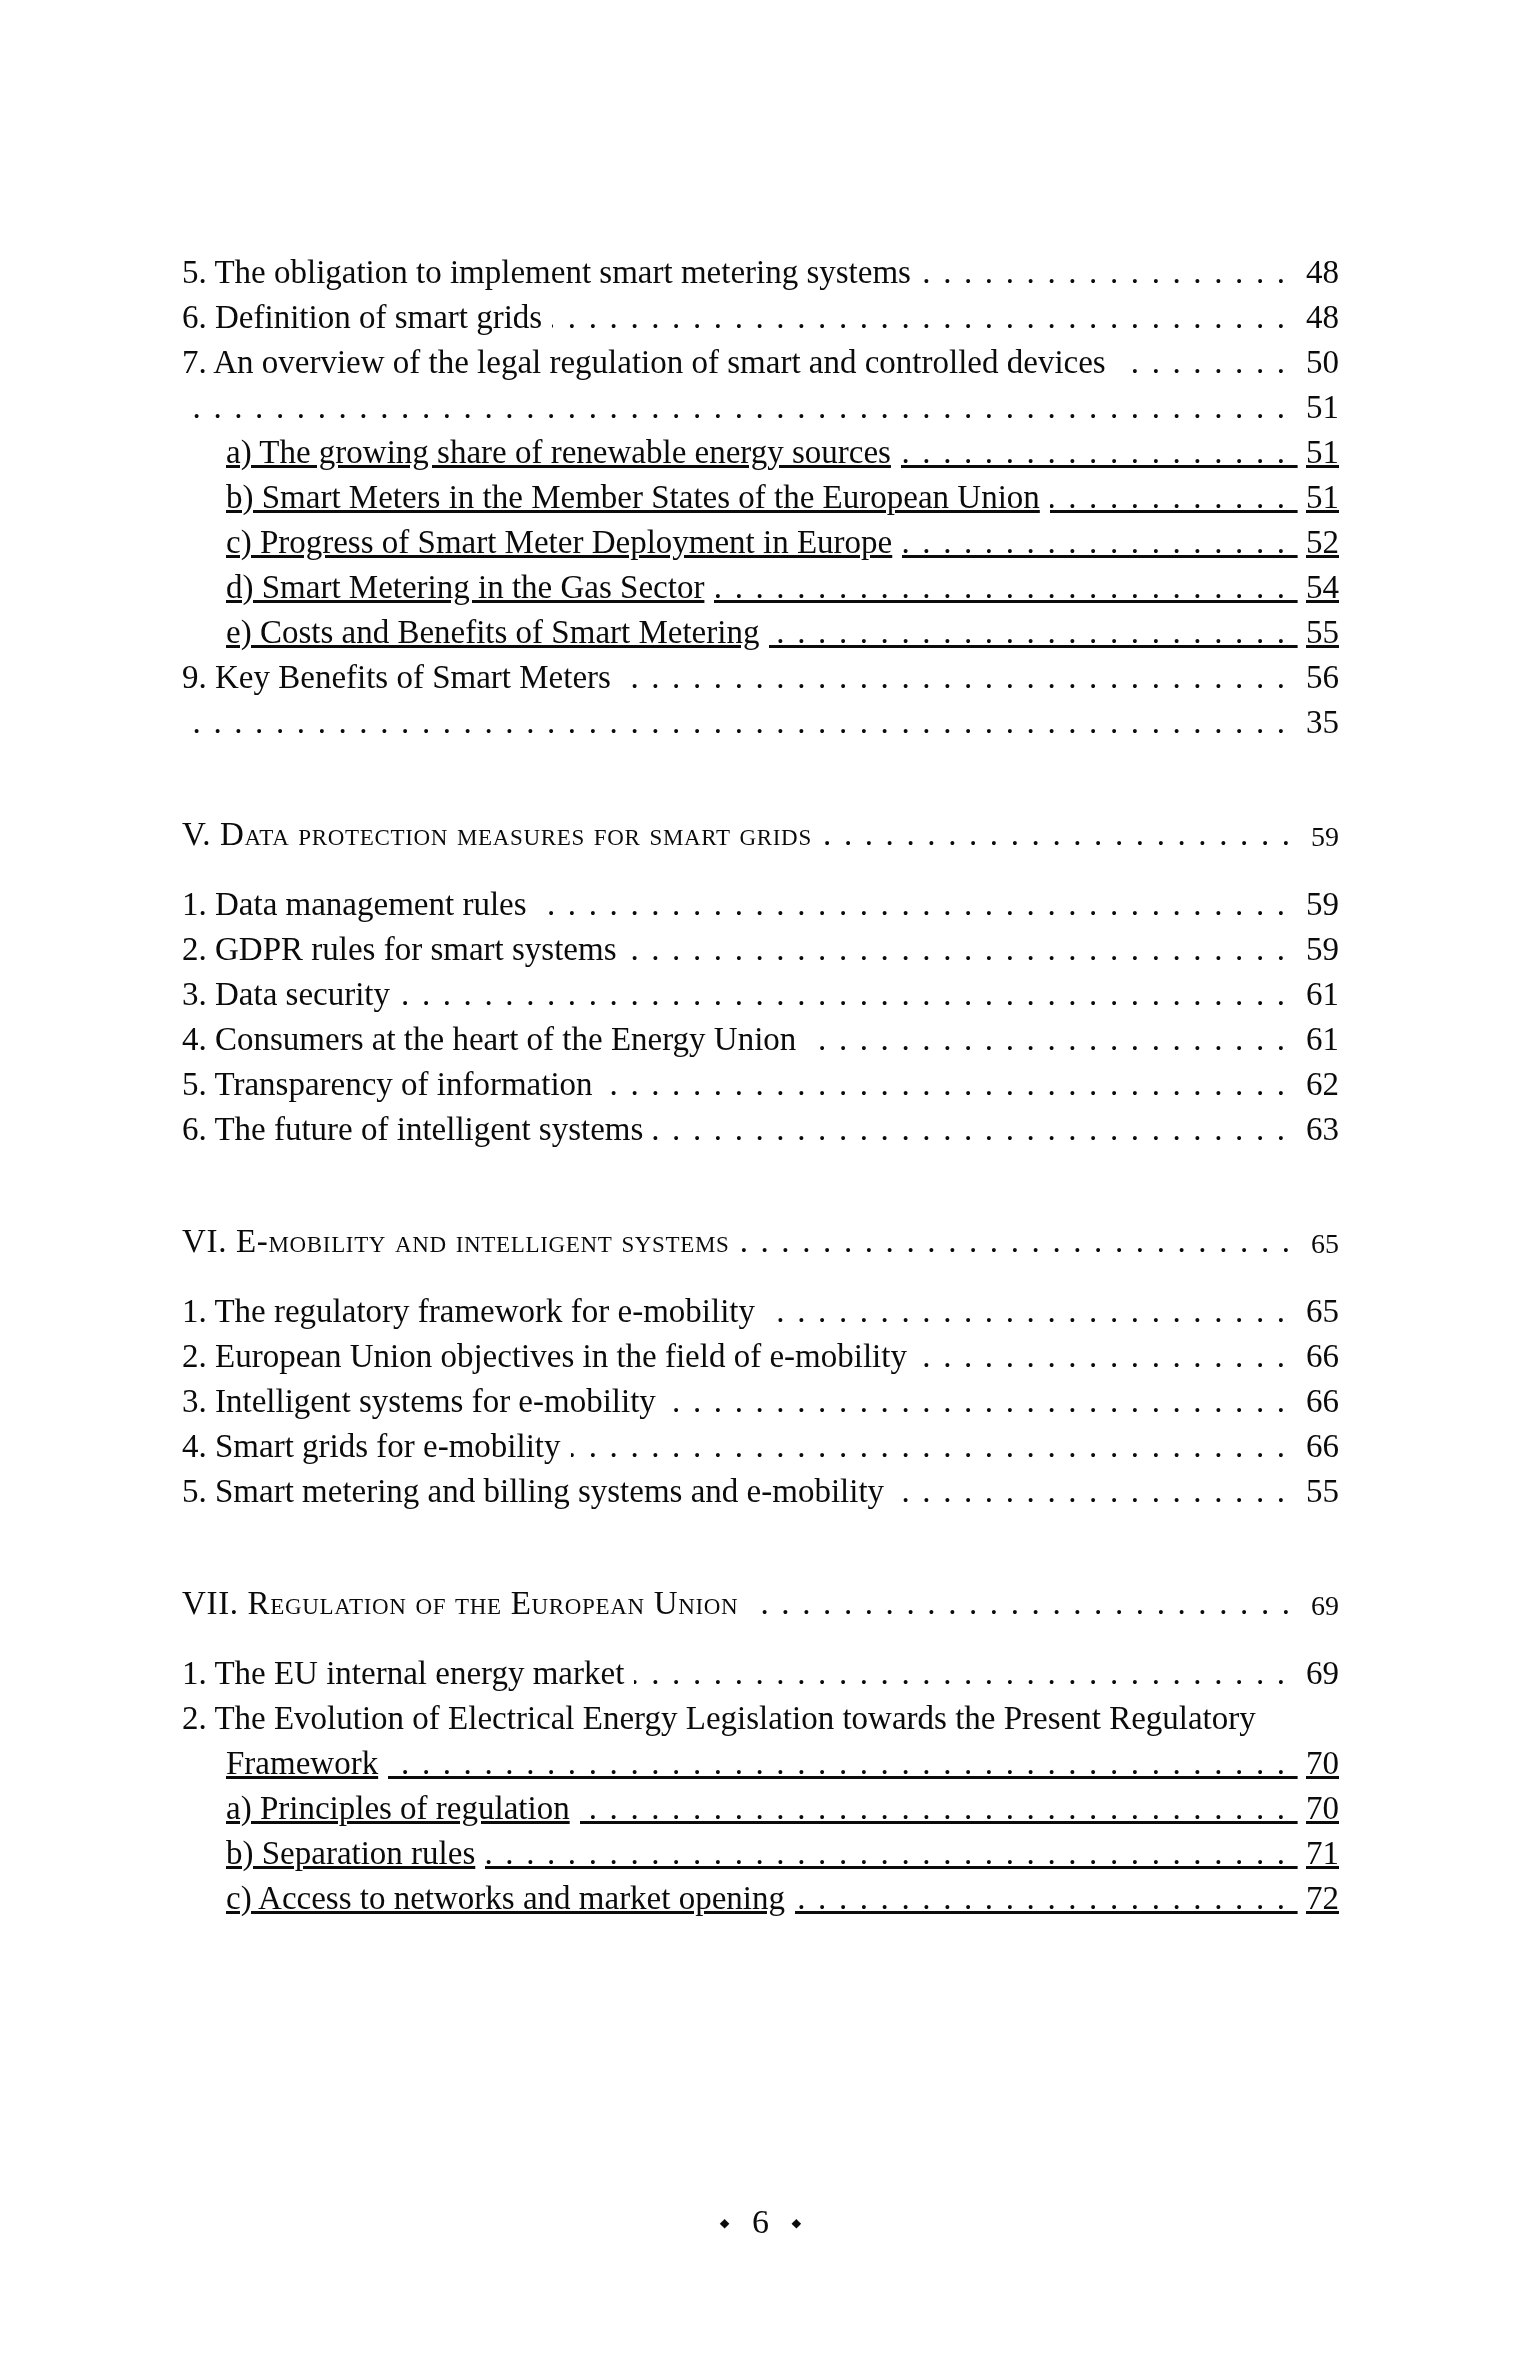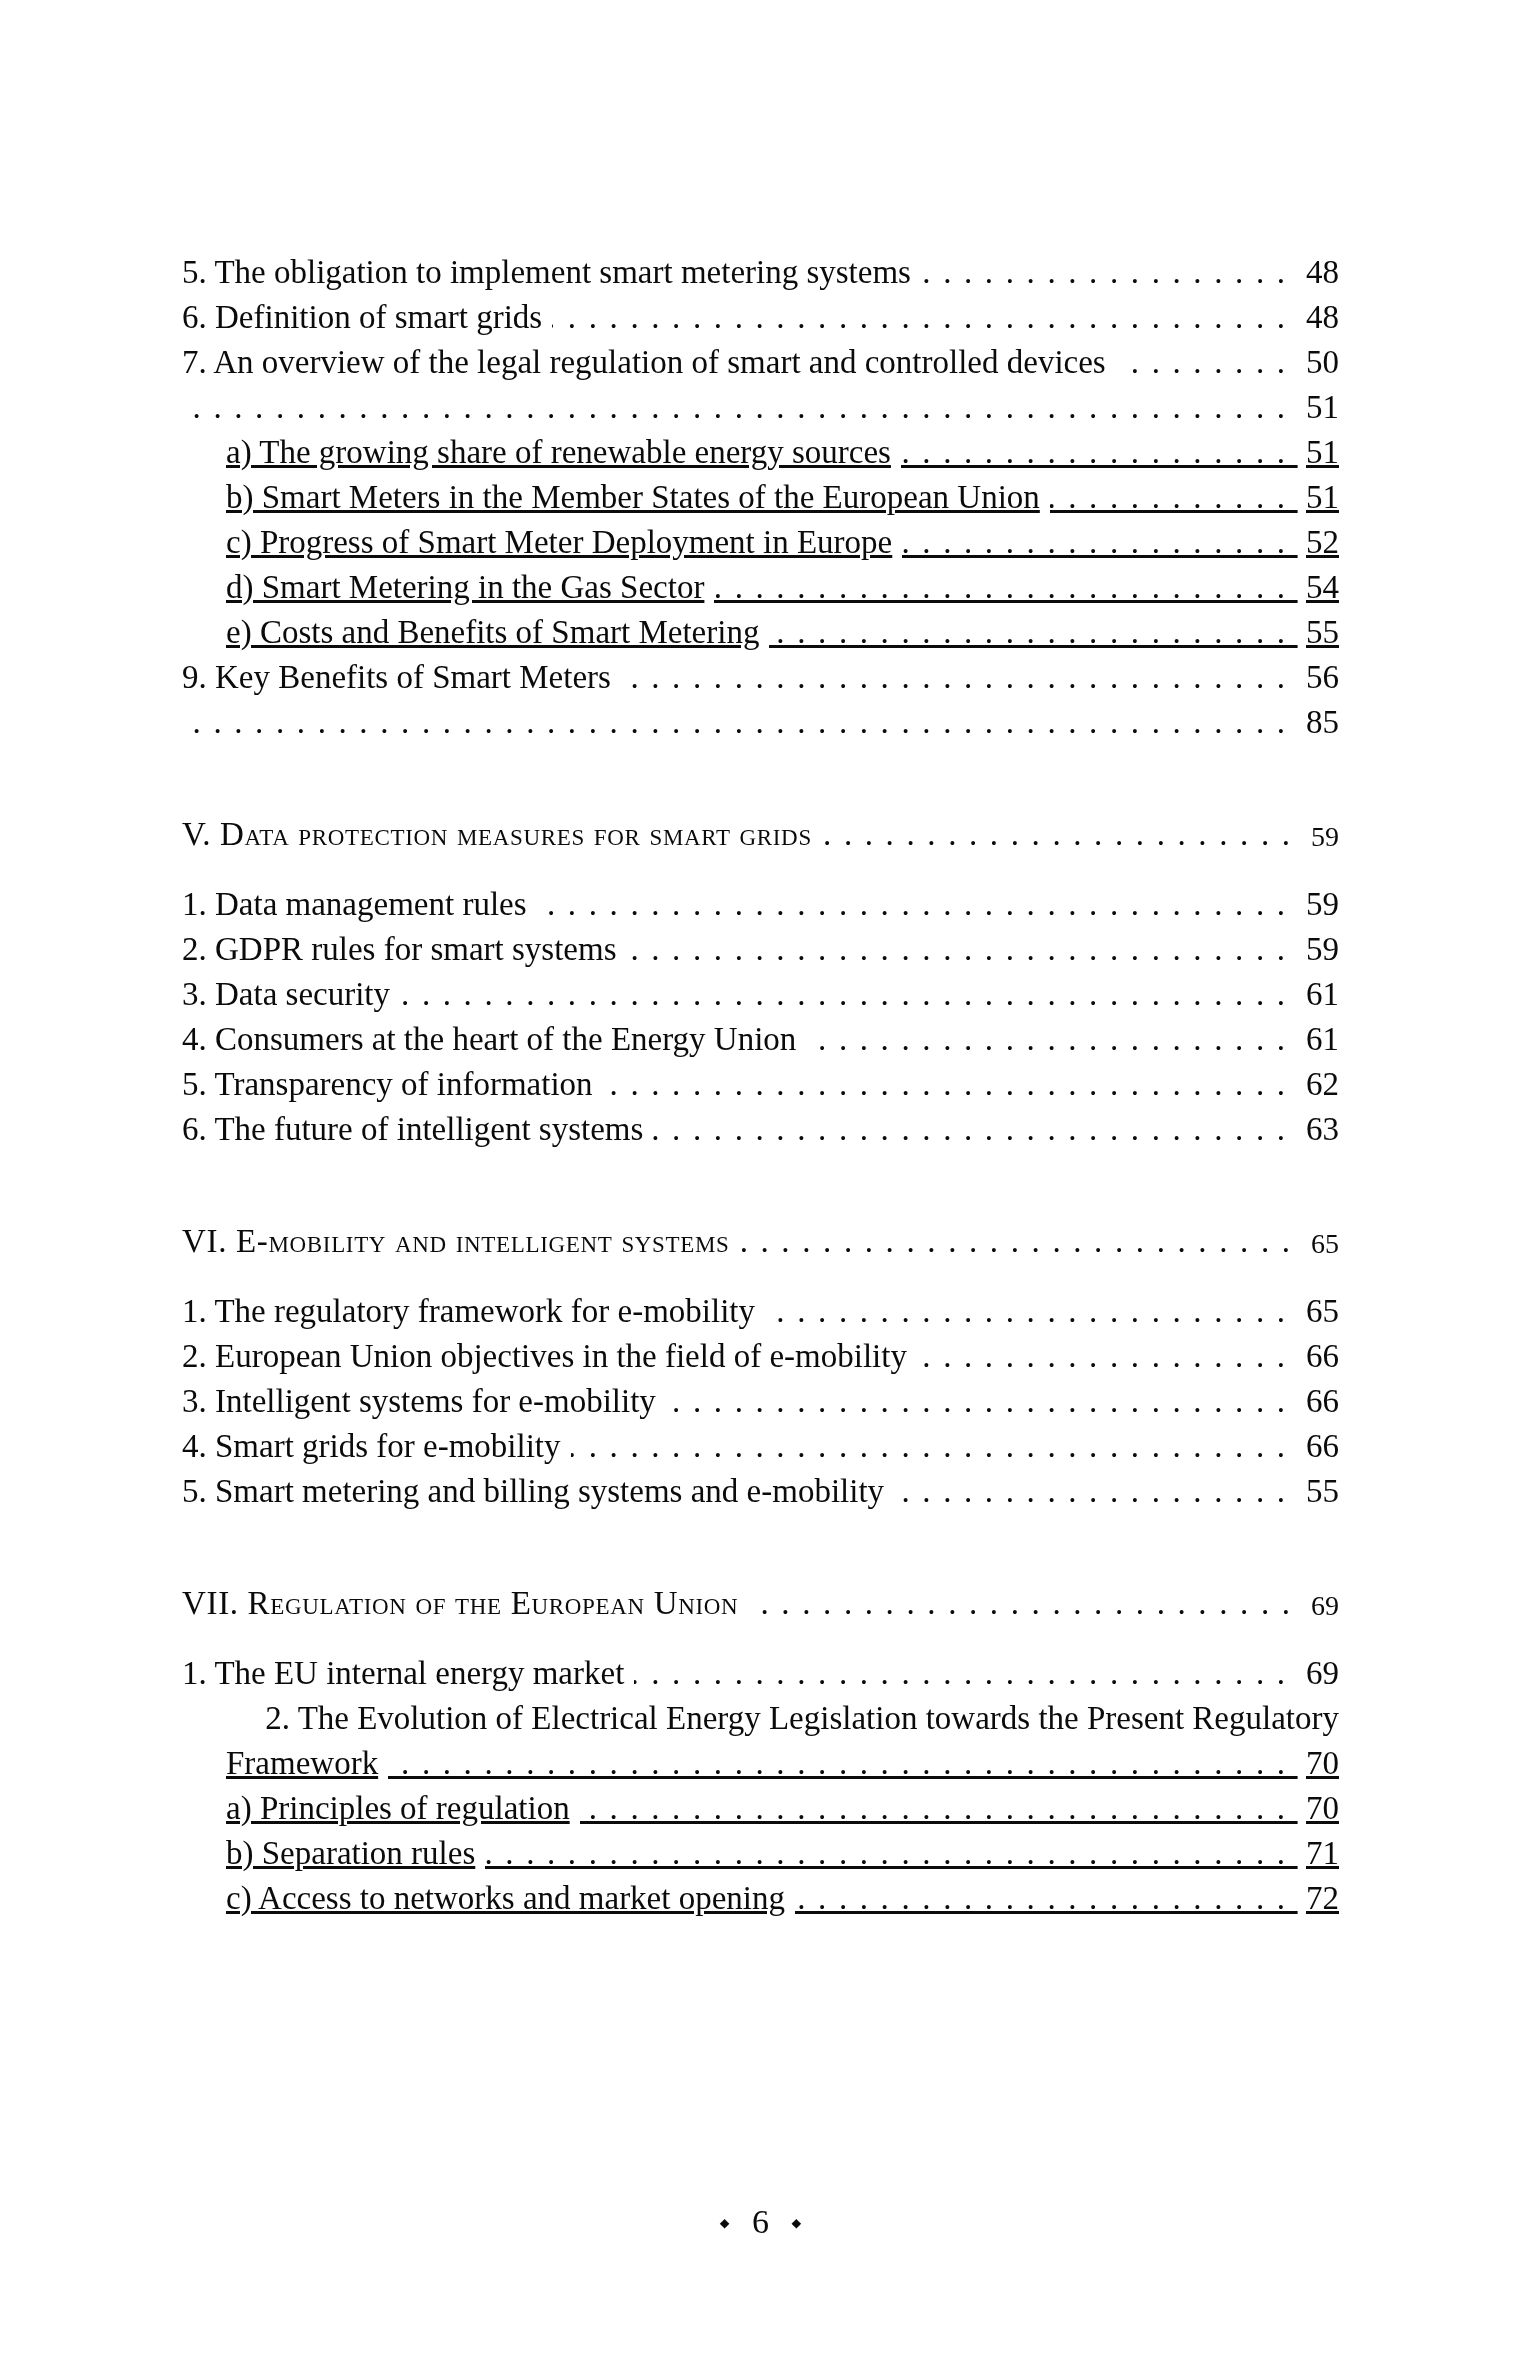--- a/index.html
+++ b/index.html
@@ -22,21 +22,20 @@
     width: 1157px;
   }
 
   .toc-section { margin-top: 67px; }
   .toc-section:first-child { margin-top: 0; }
 
   .row {
     display: flex;
     font-size: 33px;
     line-height: 45px;
-    justify-content: flex-end;
   }
 
   .row .label { white-space: nowrap; }
 
   .leader {
     flex: 1 1 auto;
     overflow: hidden;
     white-space: nowrap;
     direction: rtl;
     margin: 0 8.4px 0 10px;
@@ -131,21 +130,21 @@
     <span class="leader"></span>
     <span class="page-num">55</span>
   </div>
         <div class="row entry">
     <span class="label">9. Key Benefits of Smart Meters</span>
     <span class="leader"></span>
     <span class="page-num">56</span>
   </div>
         <div class="row entry">
     <span class="leader"></span>
-    <span class="page-num">85</span>
+    <span class="page-num">35</span>
   </div>
       </section>
       <section class="toc-section">
         <div class="row heading-row">
     <span class="label">V. Data protection measures for smart grids</span>
     <span class="leader"></span>
     <span class="page-num">59</span>
   </div>
         <div class="row entry">
     <span class="label">1. Data management rules</span>

